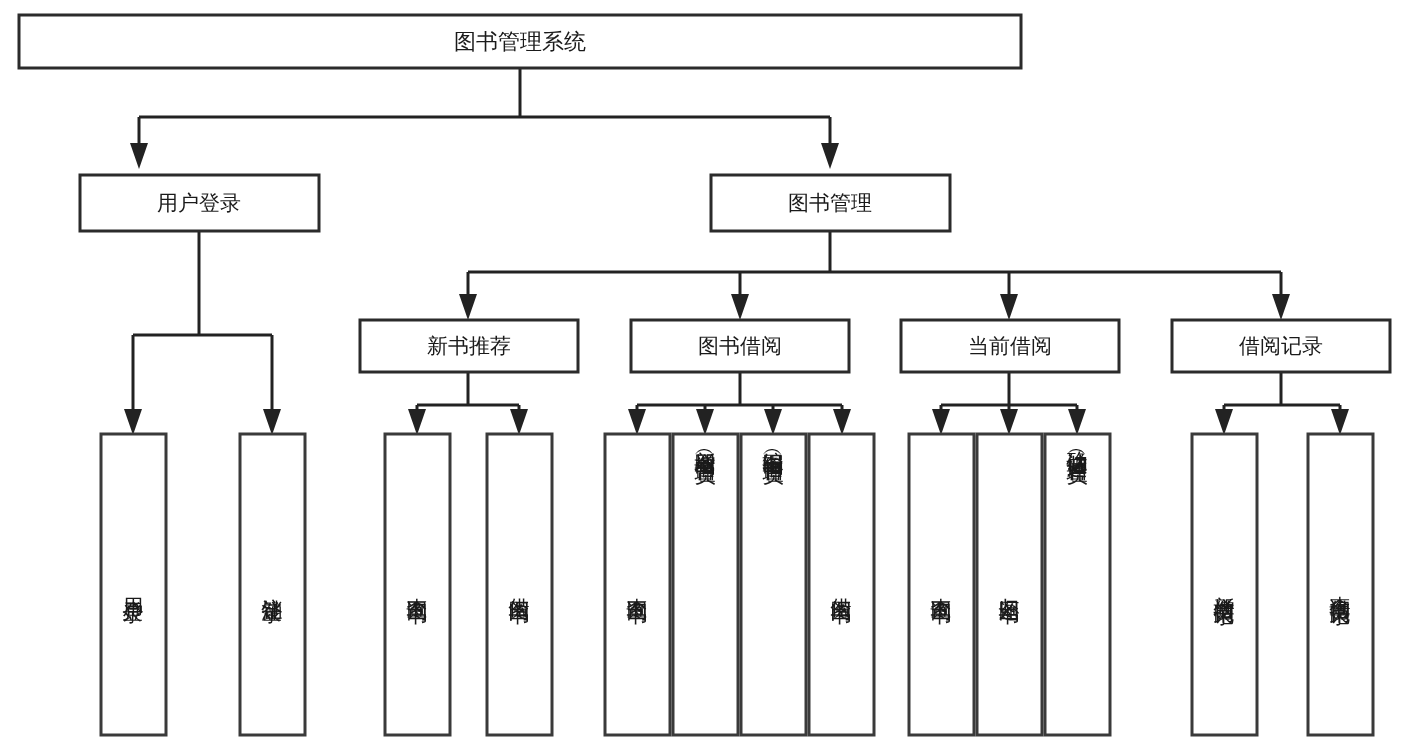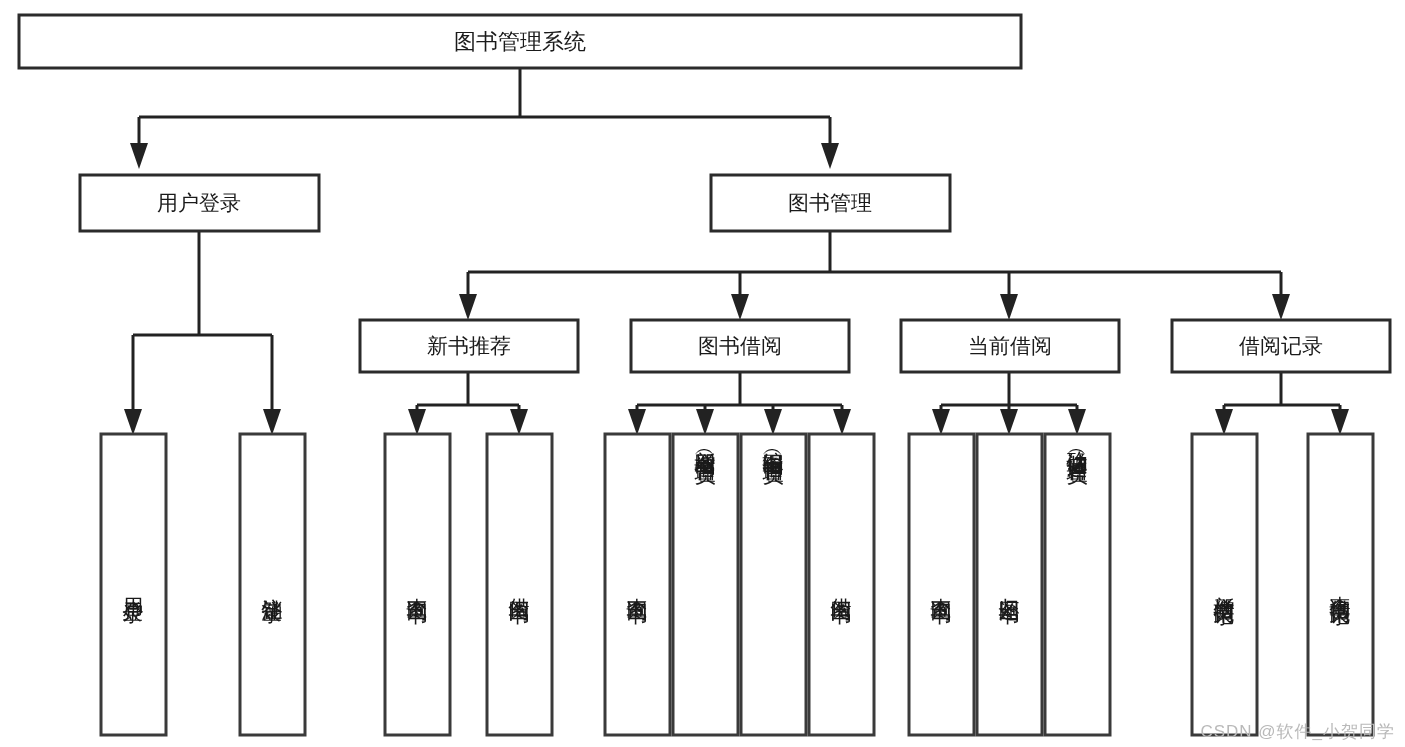--- a/index.html
+++ b/index.html
@@ -226,14 +226,13 @@
     <span class="leaf-text">确认归还（管理员）</span>
   </div>
 
   <div class="leaf-wrap" style="left:1192px;top:434px;width:65px;height:301px;">
     <span class="leaf-text">新增借阅记录</span>
   </div>
   <div class="leaf-wrap" style="left:1308px;top:434px;width:65px;height:301px;">
     <span class="leaf-text">查询借阅记录</span>
   </div>
 
-  <div id="watermark">CSDN @软件_小贺同学</div>
 </div>
 
 </body></html>

